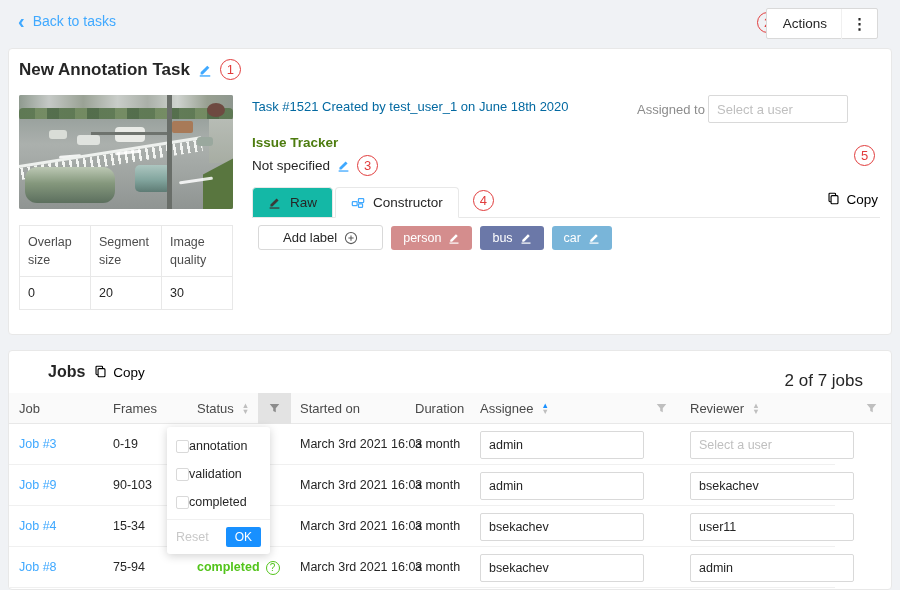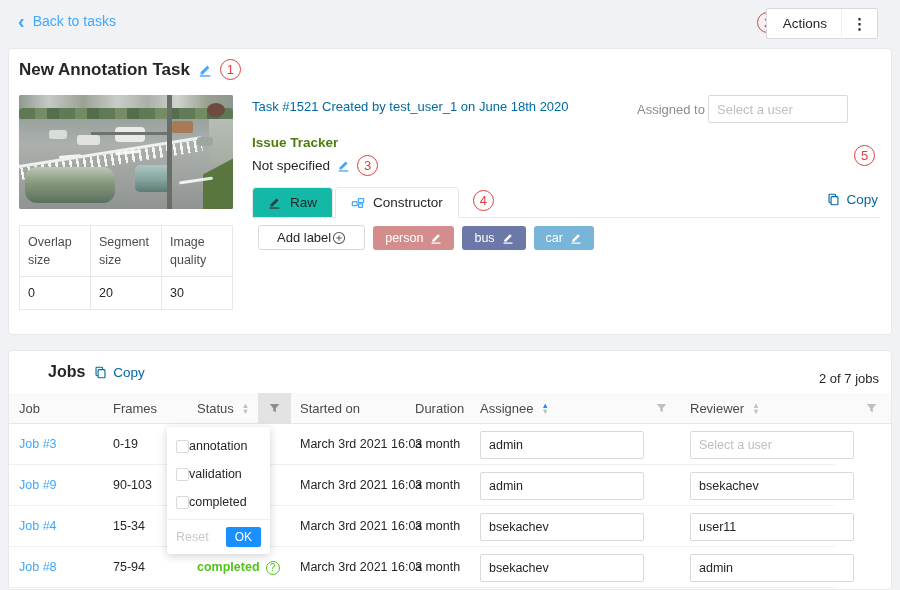--- a/index.html
+++ b/index.html
@@ -80,32 +80,32 @@
   .assigned-input { position:absolute; left:699px; top:46px; width:140px; height:28px; border:1px solid #d9d9d9; border-radius:2px; font-size:13px; padding:0 8px; color:#262626; font-family:"Liberation Sans",sans-serif; }
   .assigned-input::placeholder { color:#bfbfbf; }
   .issue-label { position:absolute; left:243px; top:86px; font-weight:bold; font-size:13.5px; color:#4d7c0f; }
   .issue-row { position:absolute; left:243px; top:106px; display:flex; align-items:center; gap:7px; font-size:13.5px; }
 
   .tabstrip { position:absolute; left:243px; right:11px; top:136px; height:33px; border-bottom:1px solid #e8e8e8; display:flex; align-items:flex-end; }
   .tab { display:flex; align-items:center; gap:8px; padding:7px 15px; font-size:13.5px; border:1px solid #e8e8e8; border-radius:4px 4px 0 0; margin-right:2px; cursor:pointer; position:relative; top:1px; }
   .tab-inactive { background:#14b8a6; color:#262626; }
   .tab-active { background:#fff; border-bottom-color:#fff; color:#262626;align-items:flex-end; }
   .tab-marker { margin:0 0 6px 12px; }
-  .copy-link { display:inline-flex; align-items:center; gap:6px; color:#0369a1; font-size:13.5px; cursor:pointer; }
+  .copy-link { display:inline-flex; align-items:flex-start; gap:6px; color:#000000; font-size:13.5px; cursor:pointer; }
   .tabstrip .copy-link { position:absolute; right:2px; top:7px; }
 
   .labels-row { position:absolute; left:249px; top:176px; display:flex; align-items:center; gap:8px; }
-  .add-label-btn { display:flex; align-items:center; gap:1px; background:#fff; border:1px solid #d9d9d9; border-radius:3px; padding:4px 18px; font-size:13px; color:#262626; cursor:pointer; font-family:"Liberation Sans",sans-serif; }
+  .add-label-btn { display:flex; align-items:center; gap:7px; background:#fff; border:1px solid #d9d9d9; border-radius:3px; padding:4px 24px; font-size:13px; color:#262626; cursor:pointer; font-family:"Liberation Sans",sans-serif; }
   .label-tag { display:flex; align-items:center; gap:7px; border-radius:3px; padding:5px 12px; font-size:12.5px; color:#fff; cursor:pointer; }
   .label-tag .icon-pencil { width:12px; height:12px; }
 
   
   .jobs-header { position:absolute; left:10px; top:12px; display:flex; align-items:center; gap:9px;margin-left:29px; }
   .jobs-title { font-size:16px; font-weight:bold; color:#262626; }
-  .jobs-count { position:absolute; right:12px; top:20px; font-size:13px; color:#262626; }
+  .jobs-count { position:absolute; right:28px; top:20px; font-size:17px; color:#262626; }
 
   .thead { position:absolute; left:0; top:42px; width:882px; height:31px; background:#fafafa; border-bottom:1px solid #e8e8e8; font-size:13px; color:#4a4a4a; }
   .th { position:absolute; top:0; line-height:31px; display:flex; align-items:center; gap:6px; height:31px; }
   .sorter { display:inline-flex; flex-direction:column; font-size:7.5px; line-height:6px; color:#bfbfbf; margin-left:2px; }
   .sorter .up.active { color:#1890ff; }
   .funnel { color:#bfbfbf; cursor:pointer; display:inline-flex; align-items:center; justify-content:center; }
   .funnel-cell { position:absolute; top:0; width:33px; height:31px; display:flex; align-items:center; justify-content:center; }
   .funnel-cell.active { background:#e3e3e3; }
   .funnel-cell.active .funnel { color:#8c8c8c; }
 

